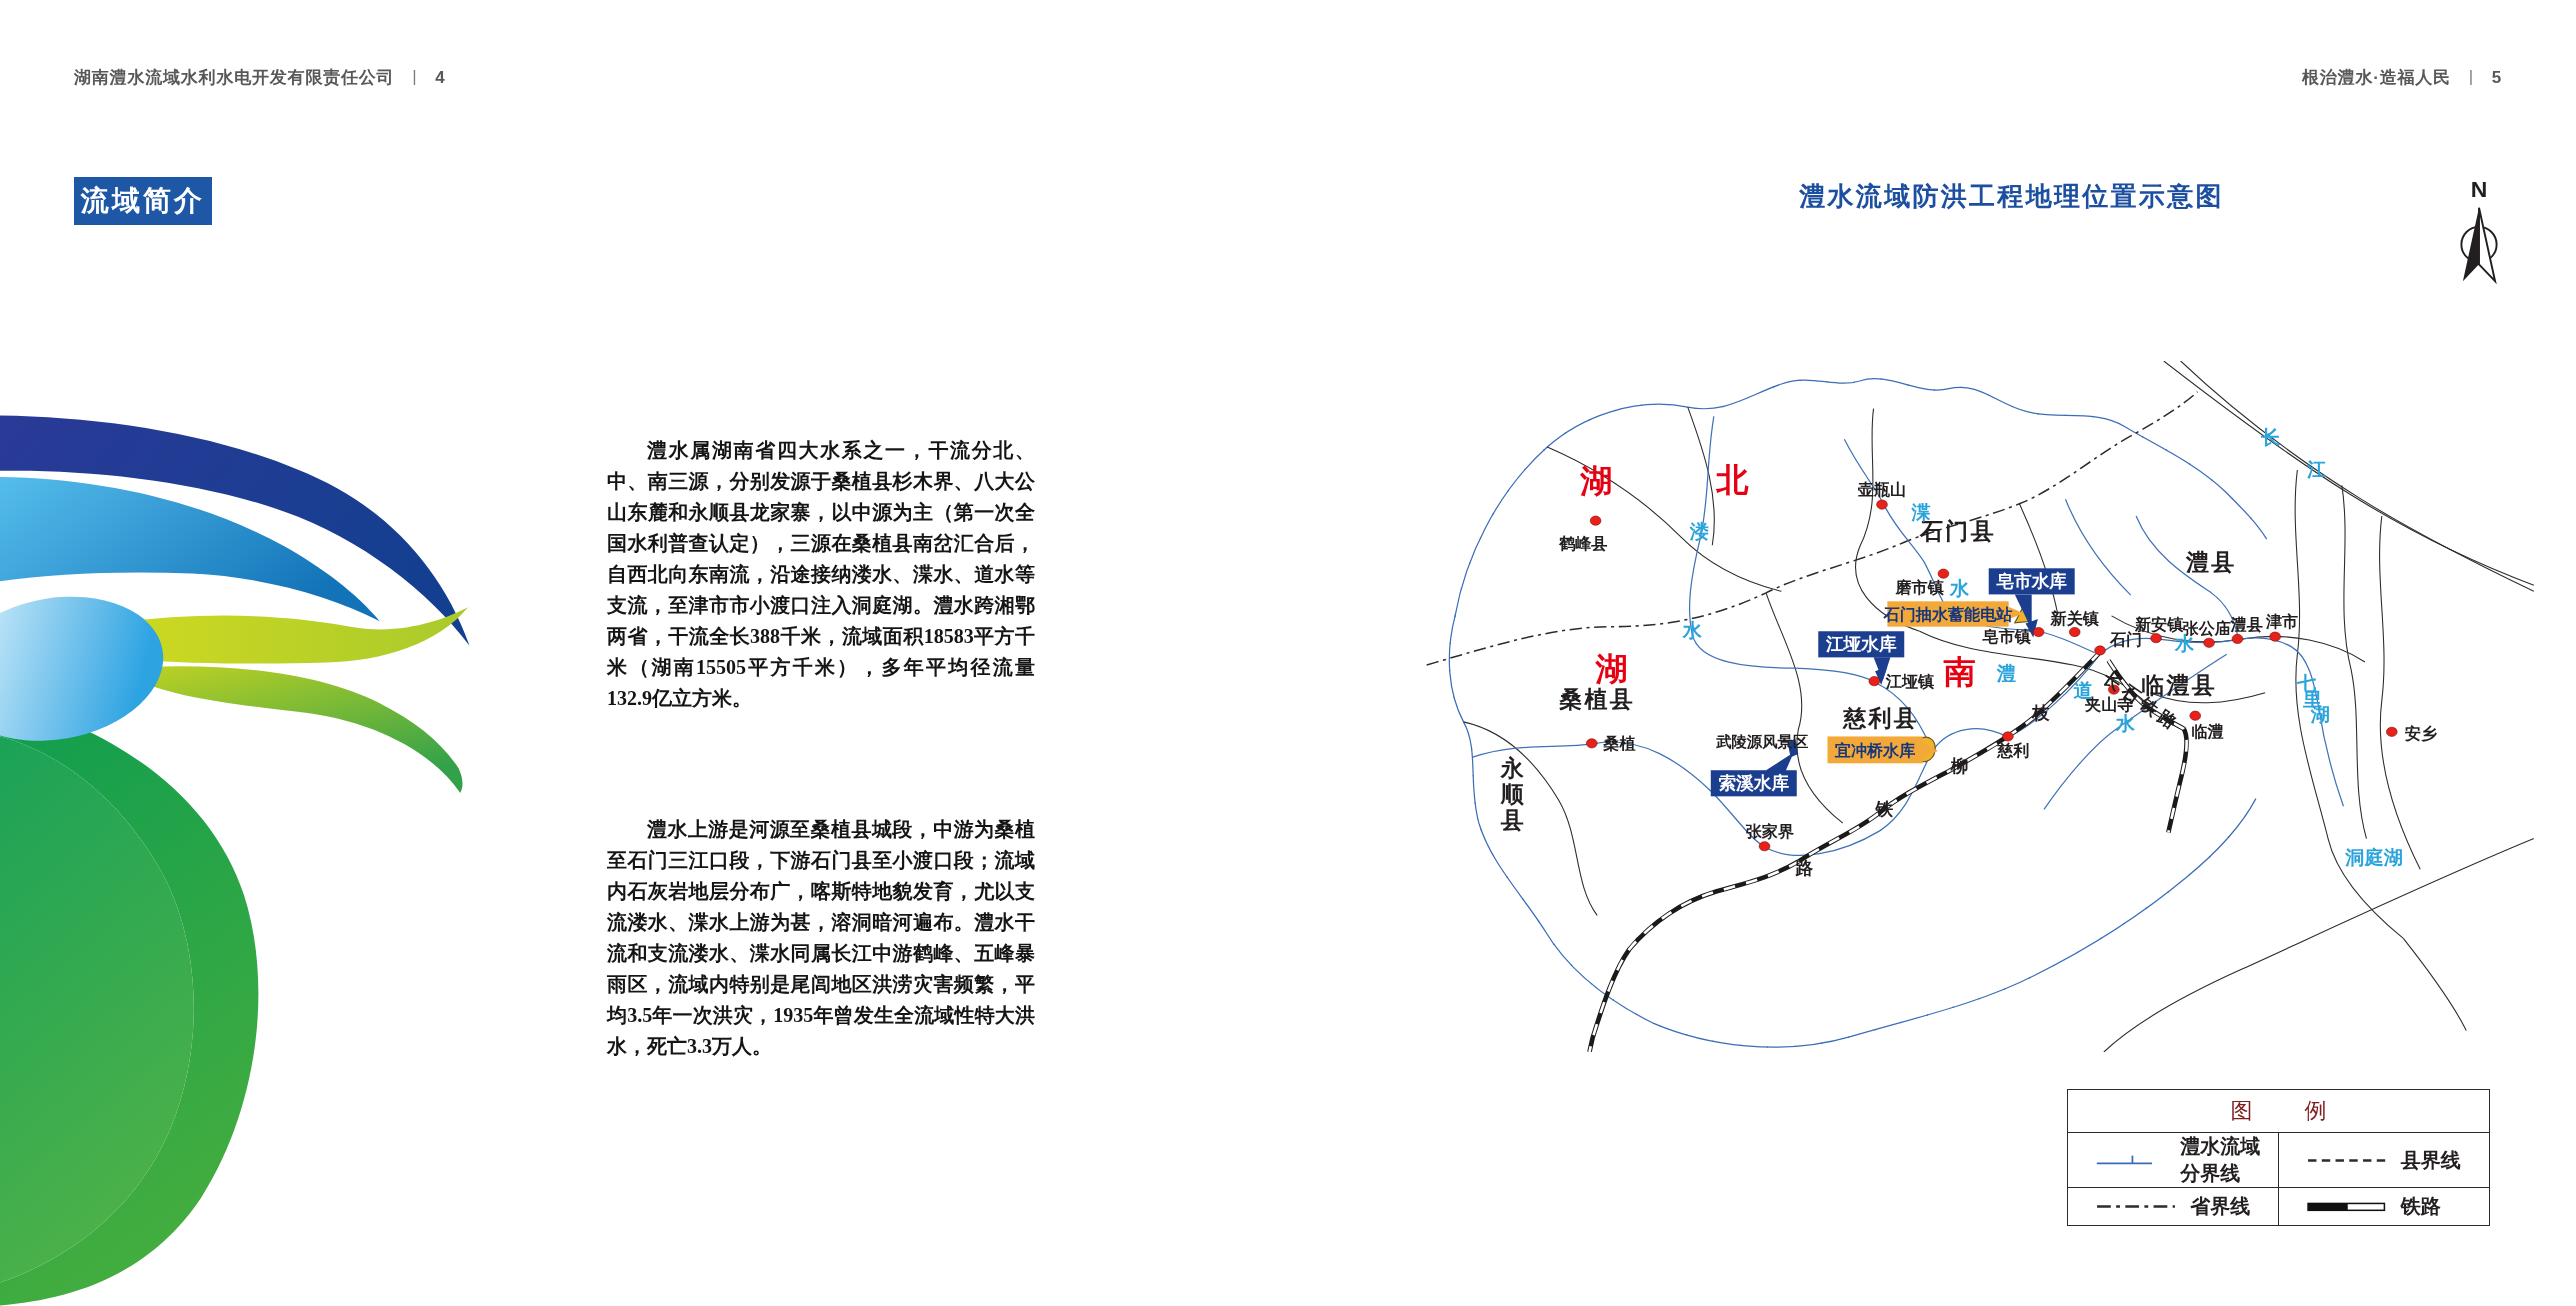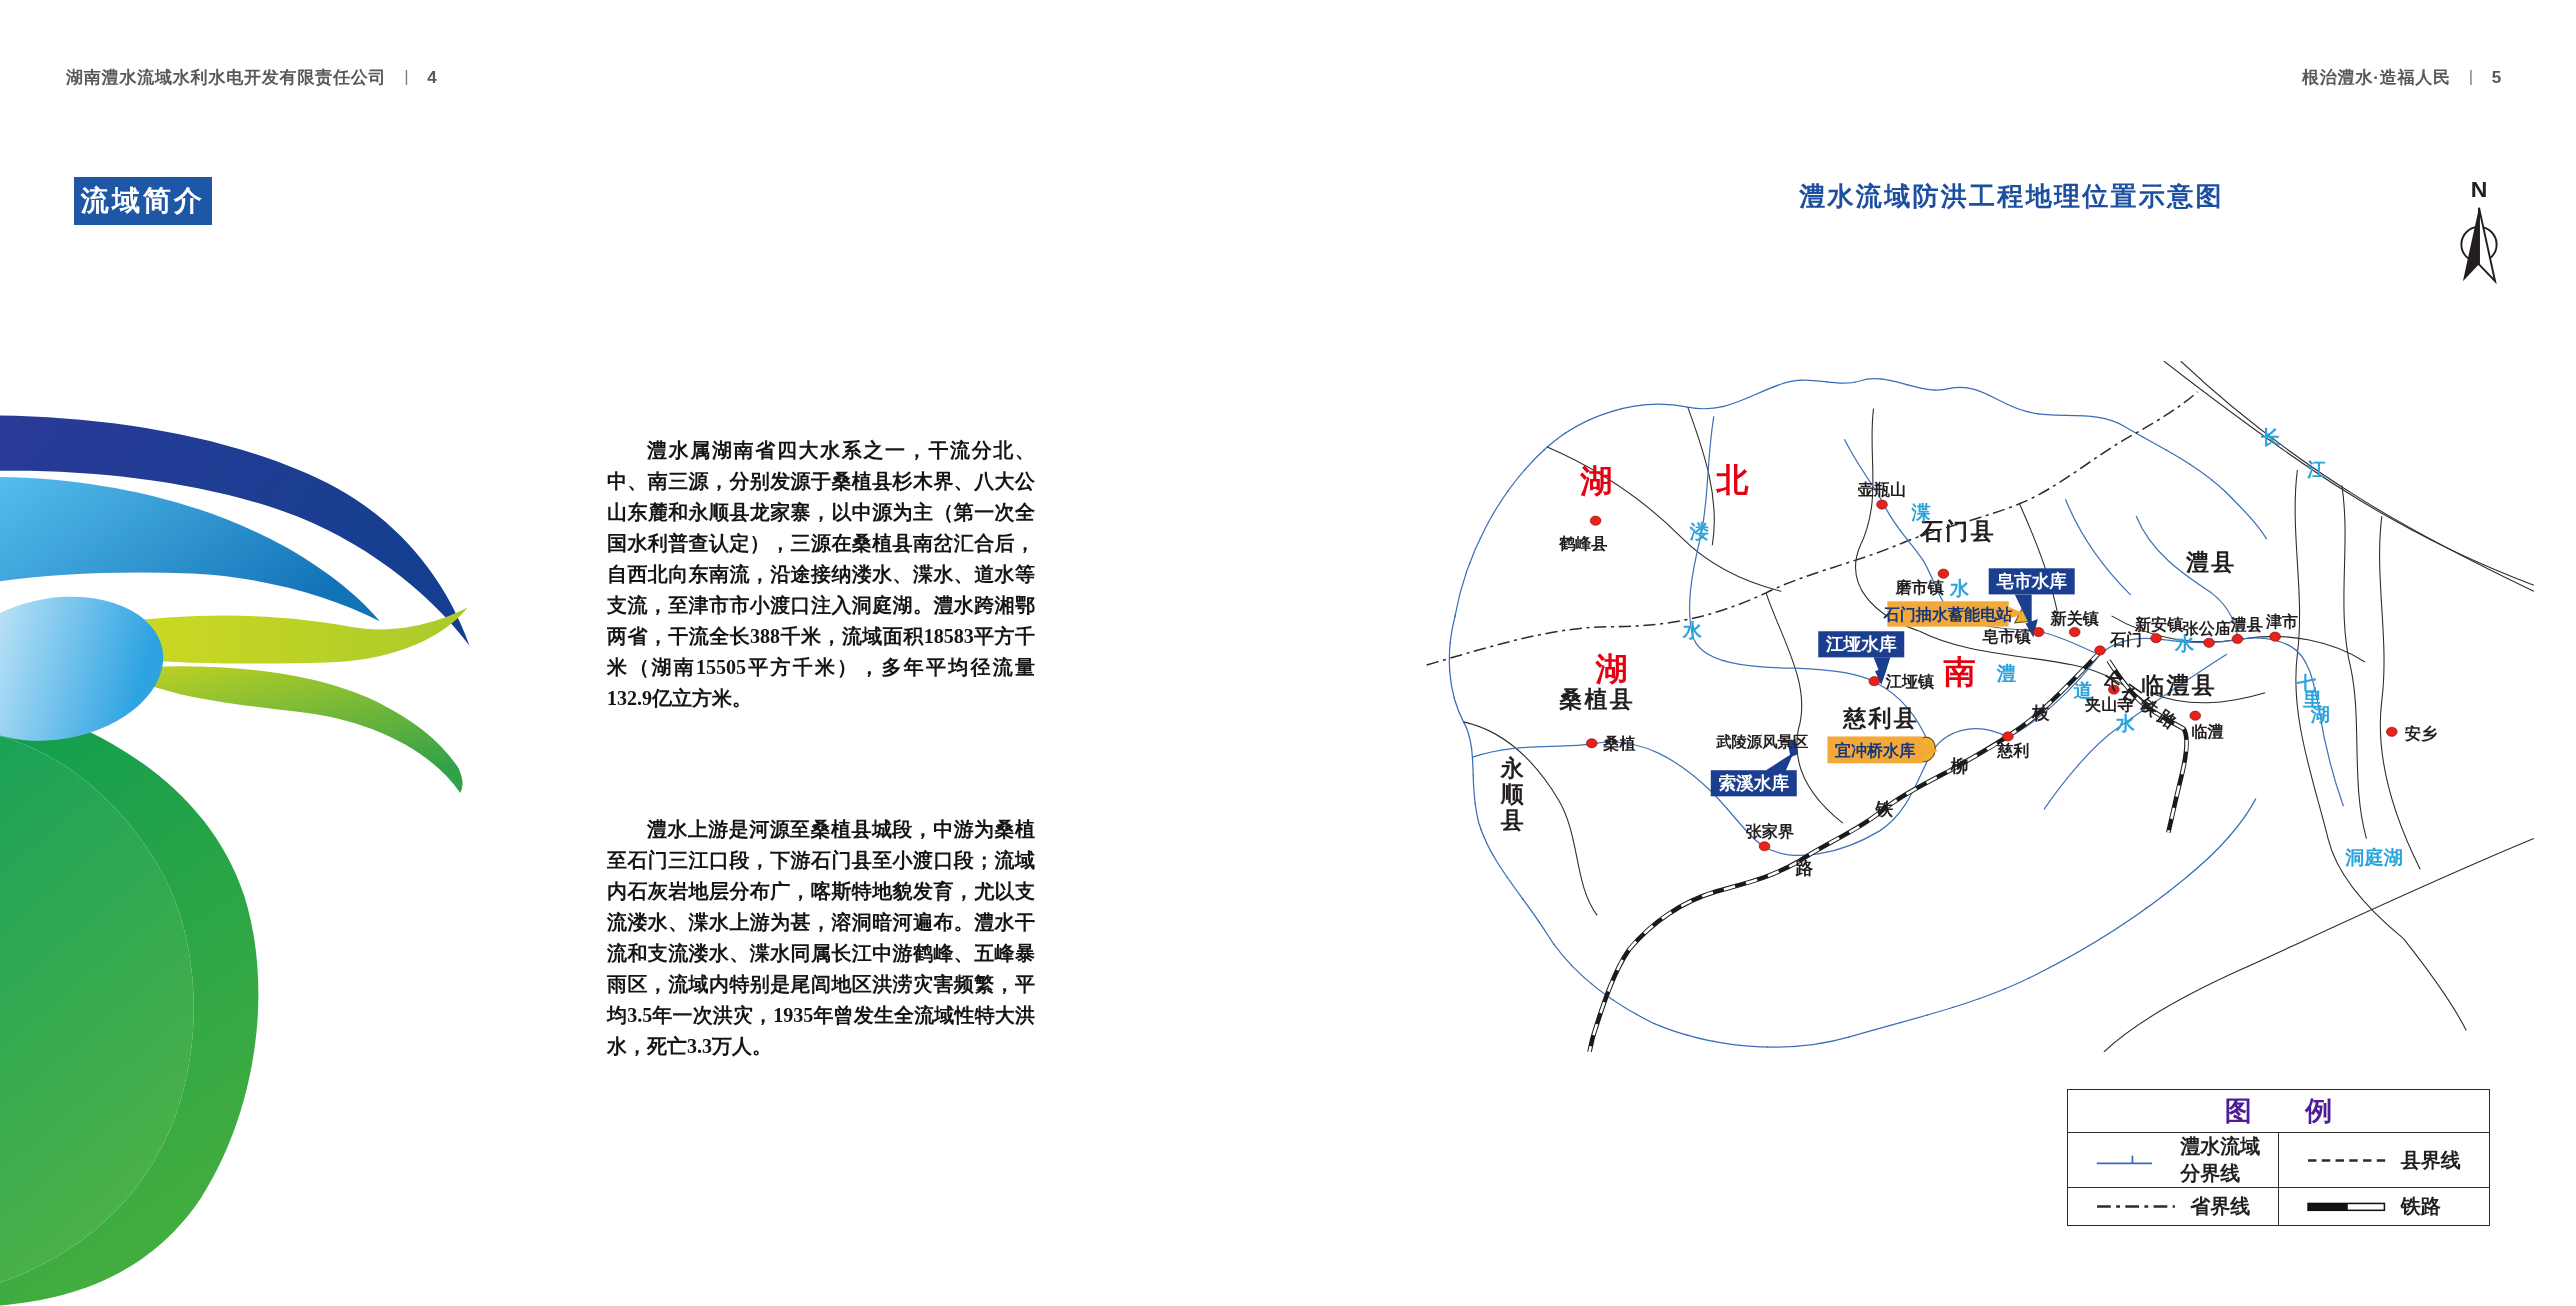--- a/index.html
+++ b/index.html
@@ -1,41 +1,41 @@
 <!DOCTYPE html>
 <html style="font-size:12.3px"><head>
 <meta charset="utf-8">
 <style>
   html,body{margin:0;padding:0;}
   body{width:2576px;height:1306px;position:relative;background:#ffffff;overflow:hidden;
        font-family:"Liberation Sans",sans-serif;}
   
   .hdr{position:absolute;top:66px;font-size:17px;font-weight:bold;color:#57585a;letter-spacing:0.8px;white-space:nowrap;}
-  .hdr-left{left:66px;}
+  .hdr-left{left:74px;}
   .hdr-right{right:74px;}
   .hdr .sep{display:inline-block;margin:0 12.3px;color:#7c7d7f;font-weight:normal;transform:translateY(-0.8px);}
   
   .badge{position:absolute;left:74px;top:177px;width:138px;height:48px;background:#1e57a5;color:#fff;
          display:flex;align-items:center;justify-content:center;font-size:28px;font-weight:bold;letter-spacing:3.1px;}
   
   .article{position:absolute;left:607px;top:435px;width:428px;font-family:"Liberation Serif",serif;
            font-size:20px;font-weight:bold;color:#151515;line-height:31px;text-align:justify;}
   .article p{margin:0;text-indent:2em;}
   .article p + p{margin-top:100px;}
   
   .logo{position:absolute;left:0;top:415px;}
   
   .map-title{position:absolute;left:1497px;top:179px;width:1029px;text-align:center;
              font-size:26px;font-weight:bold;color:#1d4fa0;letter-spacing:2.3px;}
   .compass{position:absolute;left:2452px;top:174px;}
   .map-wrap{position:absolute;left:1382px;top:361px;}
   
   .legend{position:absolute;left:2067px;top:1089px;width:423px;height:137px;border:1.5px solid #2b2b2b;box-sizing:border-box;background:#fff;}
   .legend-title{height:42px;border-bottom:1.5px solid #2b2b2b;display:flex;align-items:center;justify-content:center;
-                font-size:27px;font-weight:bold;color:#4c1d95;letter-spacing:23px;text-indent:23px;}
+                font-size:22px;font-weight:normal;color:#7f1d1d;letter-spacing:23px;text-indent:23px;}
   .legend-grid{display:grid;grid-template-columns:1fr 1fr;grid-template-rows:1fr 1fr;height:92px;}
   .legend-cell{display:flex;align-items:center;gap:12.3px;padding-left:26px;font-size:20px;font-weight:bold;color:#231f20;box-sizing:border-box;}
   .legend-cell.c0{border-right:1.5px solid #2b2b2b;border-bottom:1.5px solid #2b2b2b;gap:28px;}
   .legend-cell.c1{border-bottom:1.5px solid #2b2b2b;}
   .legend-cell.c2{border-right:1.5px solid #2b2b2b;}
   
   .prov{font:bold 42px "Liberation Sans",sans-serif;fill:#e60012;letter-spacing:2px;}
   .cnty{font:bold 30px "Liberation Sans",sans-serif;fill:#231f20;letter-spacing:3px;}
   .town{font:bold 21px "Liberation Sans",sans-serif;fill:#231f20;}
   .rvch{font:bold 25px "Liberation Sans",sans-serif;fill:#2ba4dc;}

